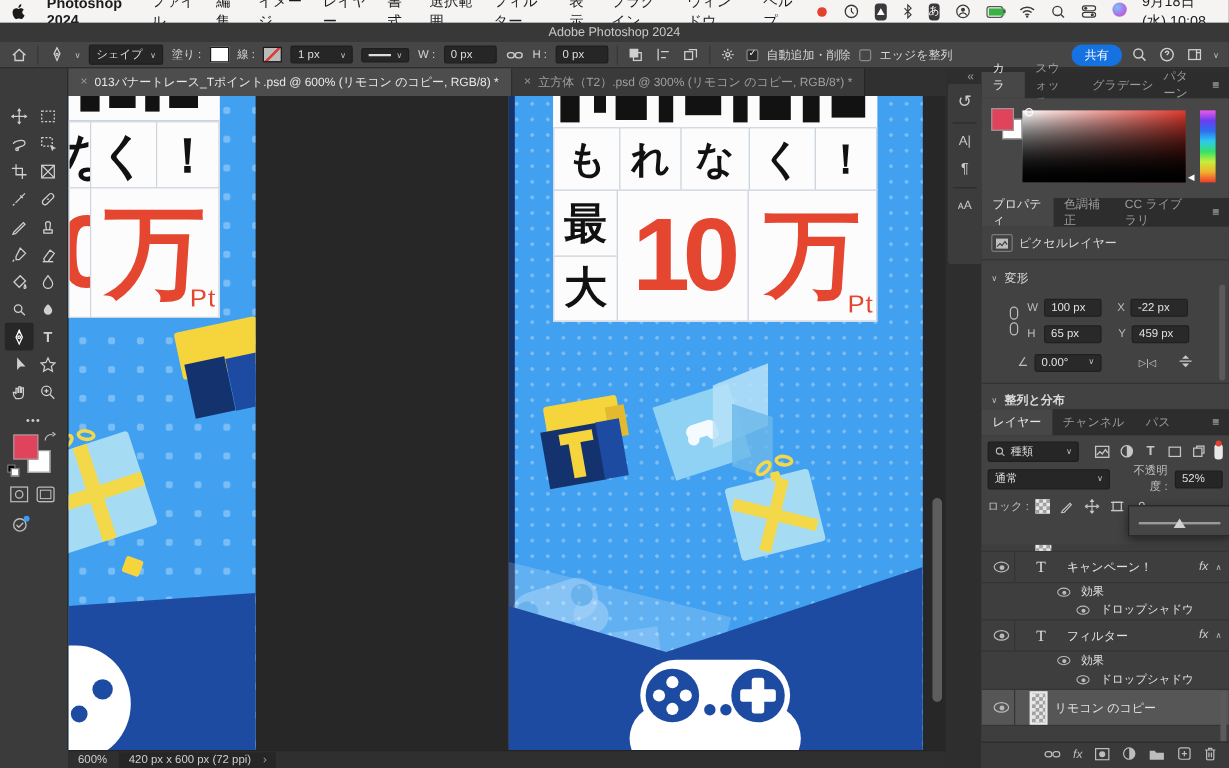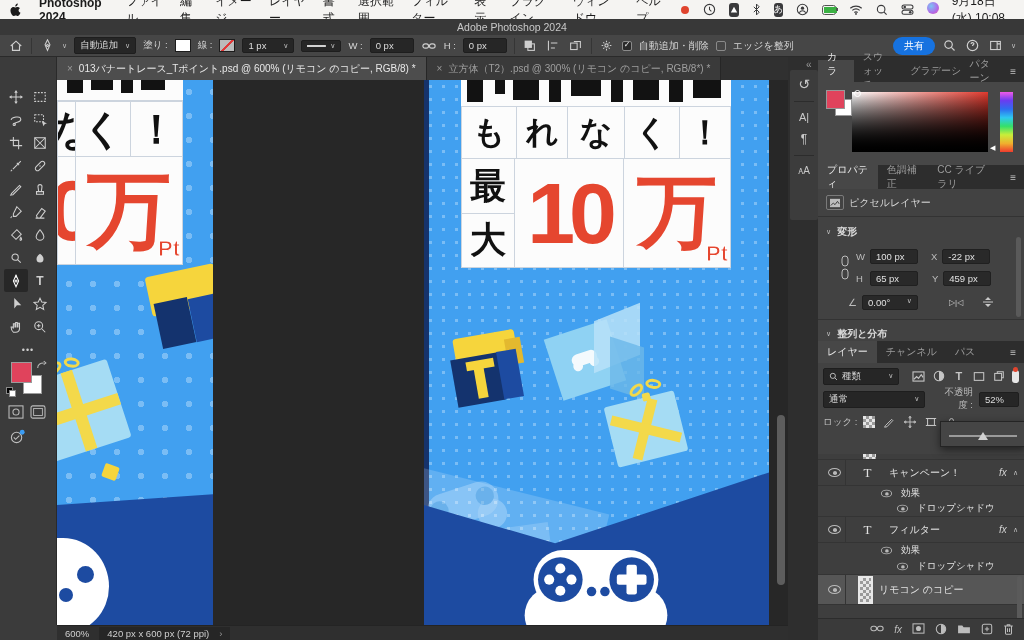--- a/index.html
+++ b/index.html
@@ -243,21 +243,21 @@
     </span>
   <span class="sep"></span>
   <span class="oicon">
       <svg width="13" height="13" viewBox="0 0 16 16">
         <path d="M8 1l3 6-3 7-3-7z"></path>
         <circle cx="8" cy="8" r="1.2"></circle>
       </svg>
     </span>
   <span class="chev">∨</span>
   <span class="fld" style="width:62px; justify-content:space-between;">
-    <span>自動追加</span>
+    <span>シェイプ</span>
       <span class="chev">∨</span>
   </span>
   <span class="plabel" style="color:#d6d6d6;">塗り :</span>
   <span class="swatch-mini"></span>
   <span class="plabel" style="color:#d6d6d6;">線 :</span>
   <span class="stroke-mini"></span>
   <span class="fld" style="width:52px; justify-content:space-between;">
     <span>1 px</span>
       <span class="chev">∨</span>
   </span>
@@ -708,21 +708,21 @@
           <svg width="12" height="10" viewBox="0 0 14 12">
             <rect x="1" y="1" width="12" height="10" fill="#bdbdbd" stroke="none"></rect>
             <path d="M2 9l3-3 2 2 3-4 2 3" stroke="#3f3f3f" fill="none"></path>
           </svg>
         </span>
       <span style="color:#d9d9d9;">ピクセルレイヤー</span>
     </div>
     <div class="divline" style="top:27px;"></div>
     <div class="prow sect-h" style="left:8px; top:36px;">
       <span class="chev">∨</span>
-      <span style="font-weight:bold;">変形</span>
+      <span style="font-weight:normal;">変形</span>
     </div>
     <span class="ab" style="left:22px; top:66px;"><svg width="10" height="26" viewBox="0 0 10 26">
           <rect x="2" y="1" width="6" height="10" rx="3" stroke="#bdbdbd" fill="none"></rect>
           <rect x="2" y="14" width="6" height="10" rx="3" stroke="#bdbdbd" fill="none"></rect>
         </svg></span>
     <div class="prow" style="left:38px; top:60px;">
       <span class="plabel">W</span>
       <span class="pfld">100 px</span>
       <span class="plabel" style="margin-left:8px;">X</span>
       <span class="pfld">-22 px</span>

